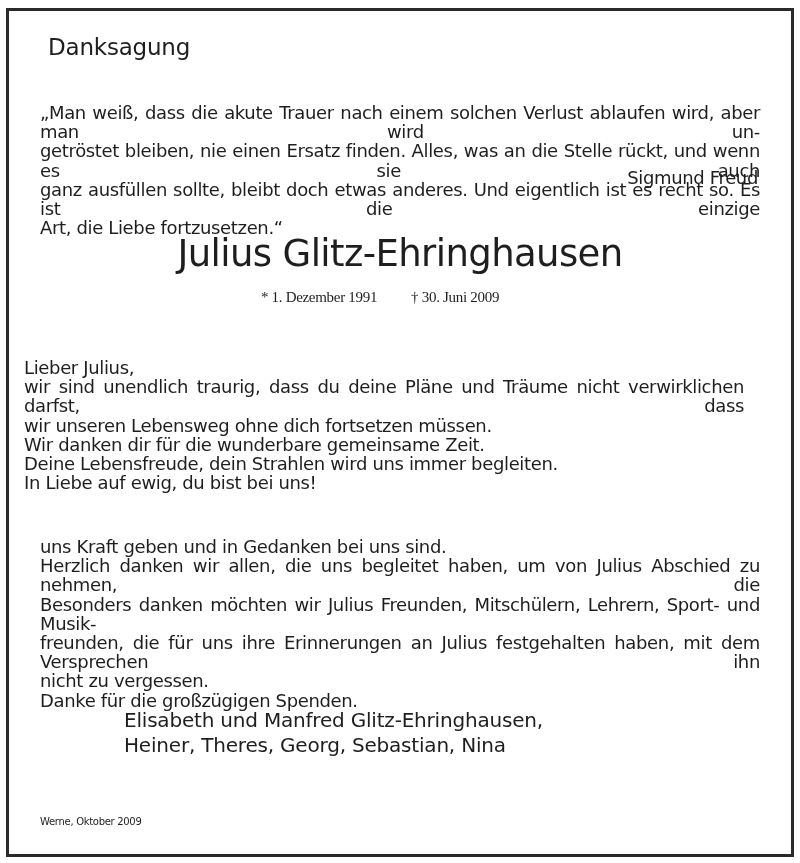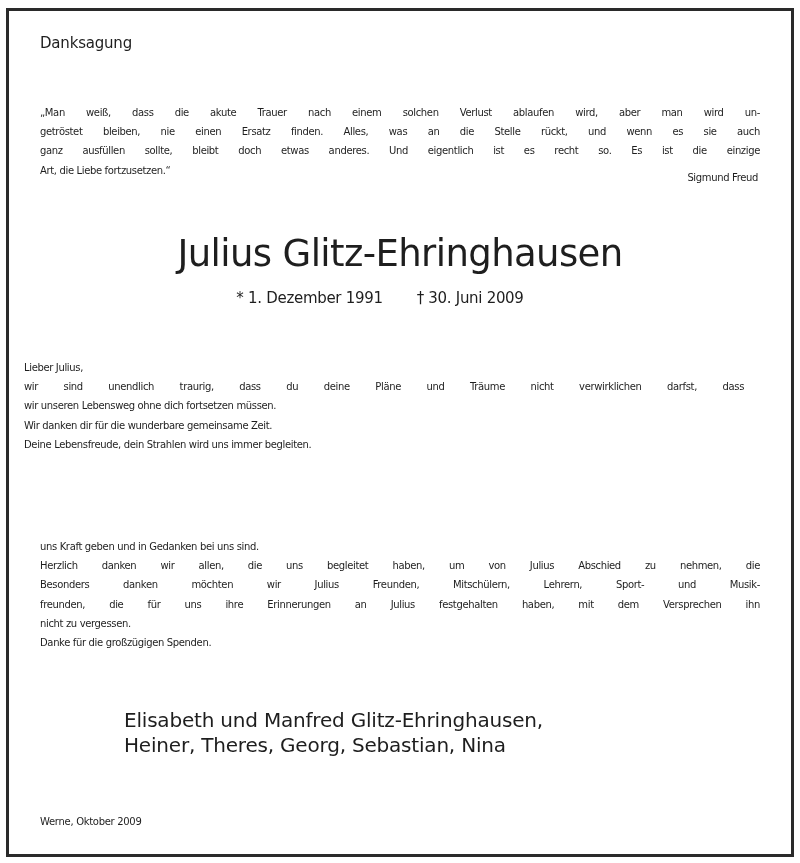--- a/index.html
+++ b/index.html
@@ -1,28 +1,28 @@
 <!DOCTYPE html>
 <html><head>
 <meta charset="utf-8">
 <style>
   html, body { margin: 0; padding: 0; background: #ffffff; }
   body { width: 800px; height: 863px; position: relative; overflow: hidden;
          font-family: "DejaVu Sans", sans-serif; color: #1e1e1e; }
   .frame { position: absolute; left: 6px; top: 8px; width: 782px; height: 843px;
            border: 3px solid #2a2a2a; box-sizing: content-box; }
   .abs { position: absolute; white-space: nowrap; }
-  .heading { left: 40px; top: 34px; font-size: 15px; letter-spacing: -0.2px; }
-  .body-text { font-size: 10px; line-height: 19.2px; letter-spacing: -0.35px; }
+  .heading { left: 48px; top: 34px; font-size: 23px; letter-spacing: -0.2px; }
+  .body-text { font-size: 18px; line-height: 19.2px; letter-spacing: -0.35px; }
   .quote { left: 40px; top: 103px; width: 720px; white-space: normal; text-align: justify; }
   .quote .line { display: block; text-align: justify; text-align-last: justify; }
   .quote .line.last { text-align-last: left; }
   .author { right: 42px; top: 168px; }
   .name { left: 0; width: 800px; top: 232px; text-align: center; font-size: 37px; letter-spacing: -0.6px; }
-  .dates { left: 0; width: 760px; top: 289px; text-align: center; font-size: 15px; letter-spacing: -0.3px; }
+  .dates { left: 0; width: 760px; top: 289px; text-align: center; font-size: 15px; letter-spacing: -0.3px; font-family: Liberation Serif, serif; }
   .dates span { display: inline-block; }
   .dates .gap { width: 34px; }
   .letter { left: 24px; top: 358px; width: 720px; white-space: normal; }
   .letter .line { display: block; }
   .letter .line.just { text-align: justify; text-align-last: justify; }
   .thanks { left: 40px; top: 537px; width: 720px; white-space: normal; }
   .thanks .line { display: block; }
   .thanks .line.just { text-align: justify; text-align-last: justify; }
   .signers { left: 92px; top: 708px; font-size: 20px; line-height: 25px; letter-spacing: -0.2px; }
   .signers .line { display: block; margin-left: 32px; }
@@ -47,20 +47,21 @@
 <div class="abs dates">
   <span>* 1. Dezember 1991</span><span class="gap"></span><span>† 30. Juni 2009</span>
 </div>
 
 <div class="abs body-text letter">
   <span class="line">Lieber Julius,</span>
   <span class="line just">wir sind unendlich traurig, dass du deine Pläne und Träume nicht verwirklichen darfst, dass</span>
   <span class="line">wir unseren Lebensweg ohne dich fortsetzen müssen.</span>
   <span class="line">Wir danken dir für die wunderbare gemeinsame Zeit.</span>
   <span class="line">Deine Lebensfreude, dein Strahlen wird uns immer begleiten.</span>
+  <span class="line">In Liebe auf ewig, du bist bei uns!</span>
 </div>
 
 <div class="abs body-text thanks">
   <span class="line">uns Kraft geben und in Gedanken bei uns sind.</span>
   <span class="line just">Herzlich danken wir allen, die uns begleitet haben, um von Julius Abschied zu nehmen, die</span>
   <span class="line just">Besonders danken möchten wir Julius Freunden, Mitschülern, Lehrern, Sport- und Musik-</span>
   <span class="line just">freunden, die für uns ihre Erinnerungen an Julius festgehalten haben, mit dem Versprechen ihn</span>
   <span class="line">nicht zu vergessen.</span>
   <span class="line">Danke für die großzügigen Spenden.</span>
 </div>

